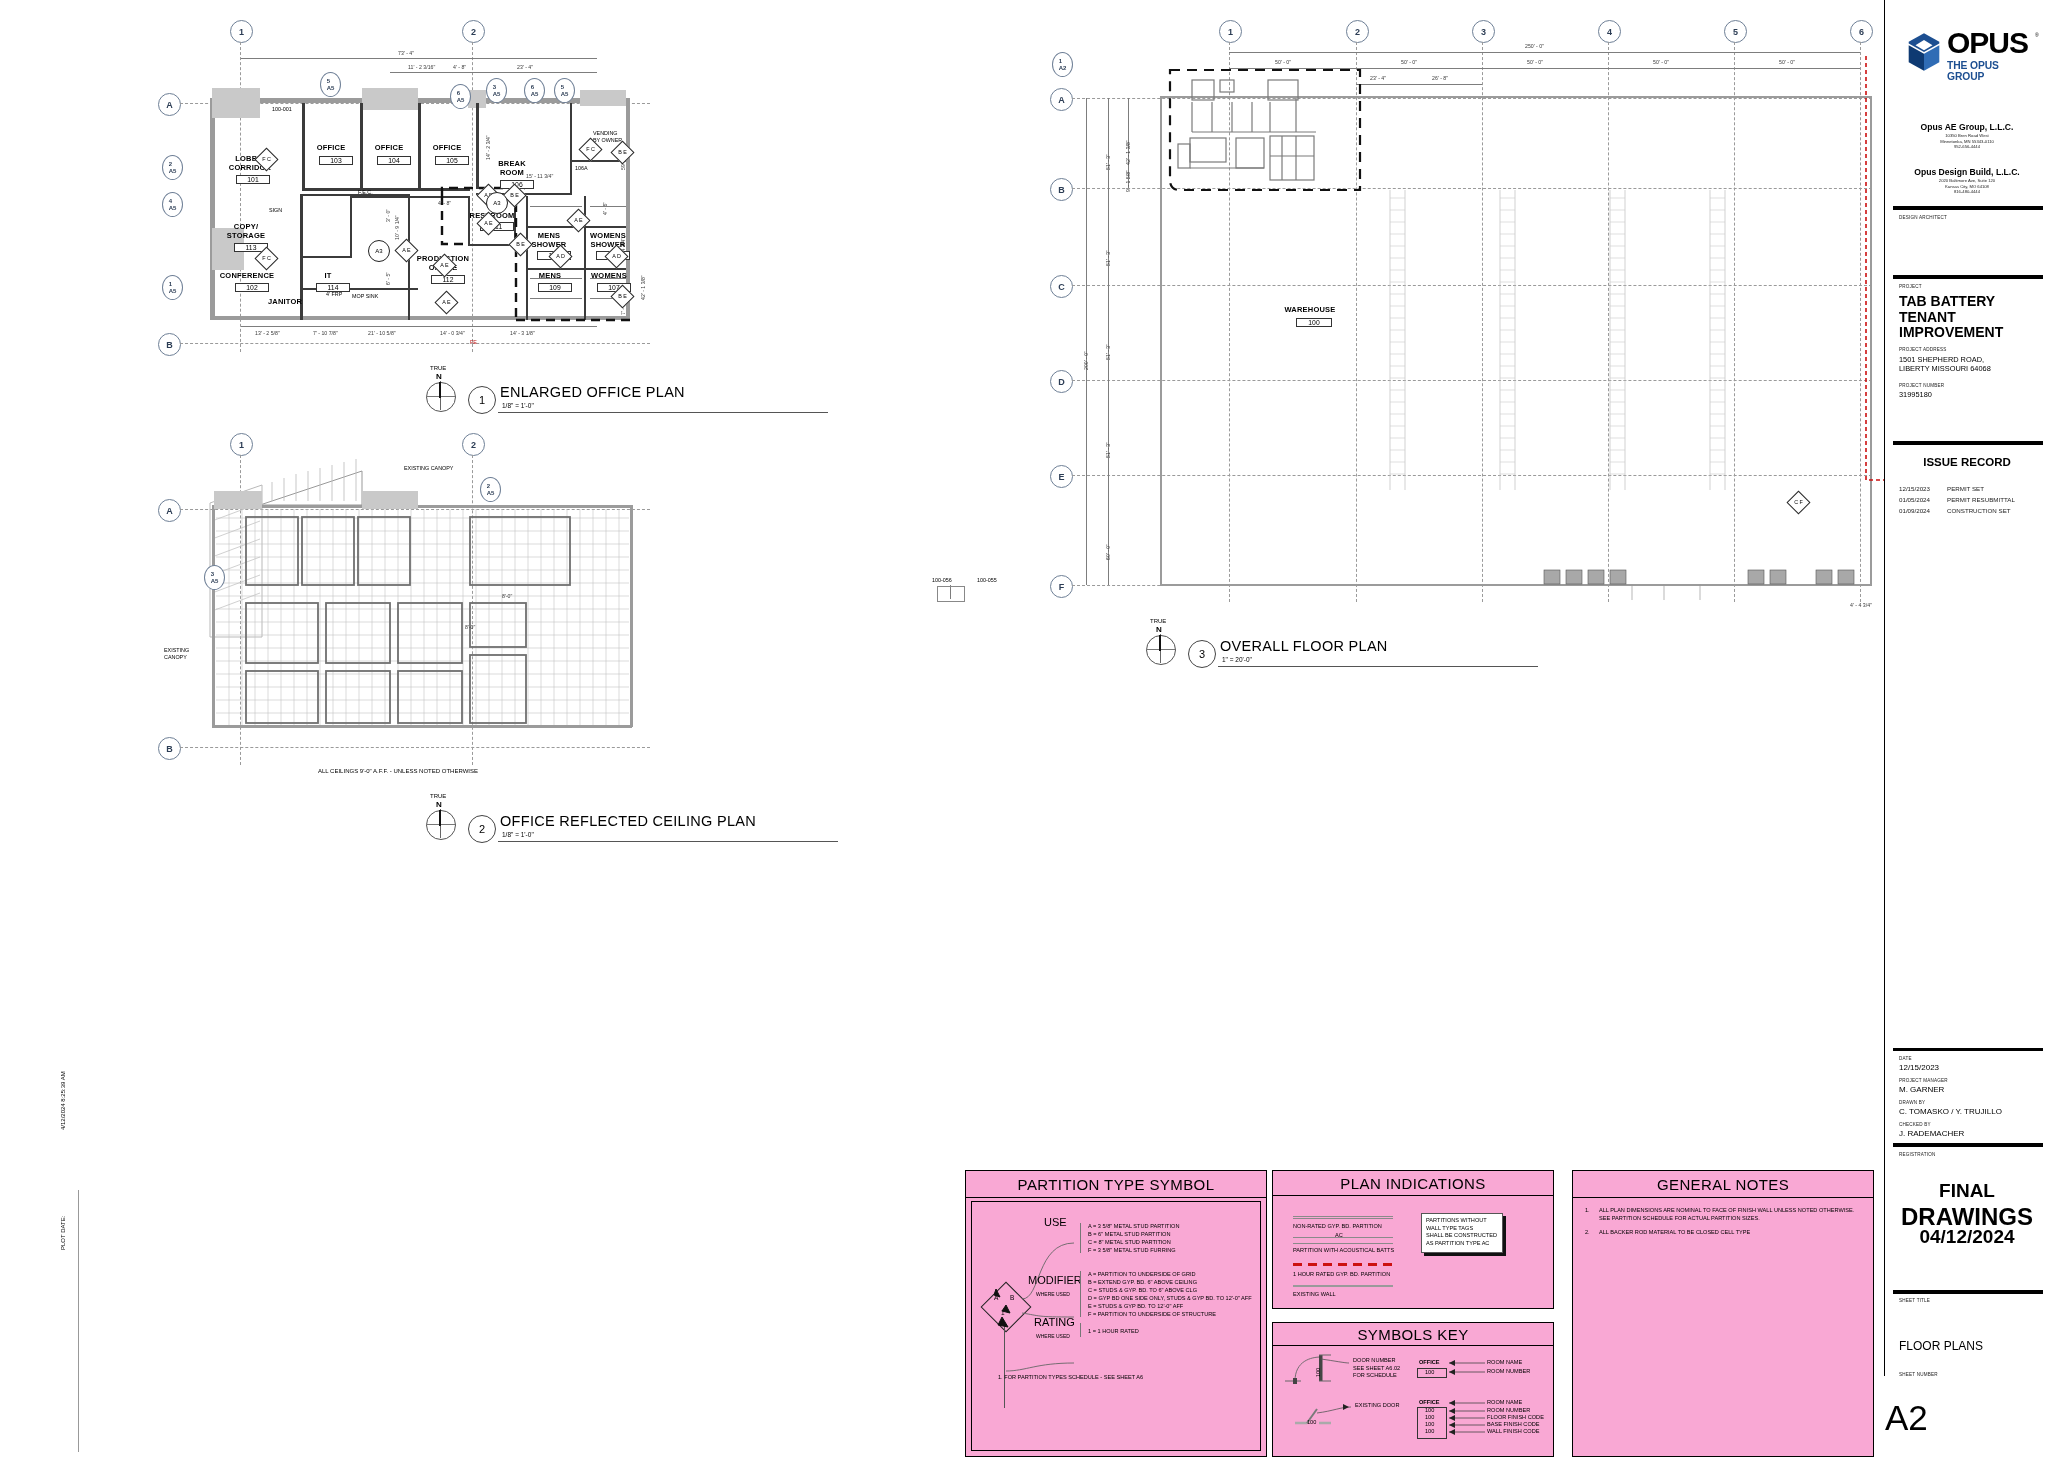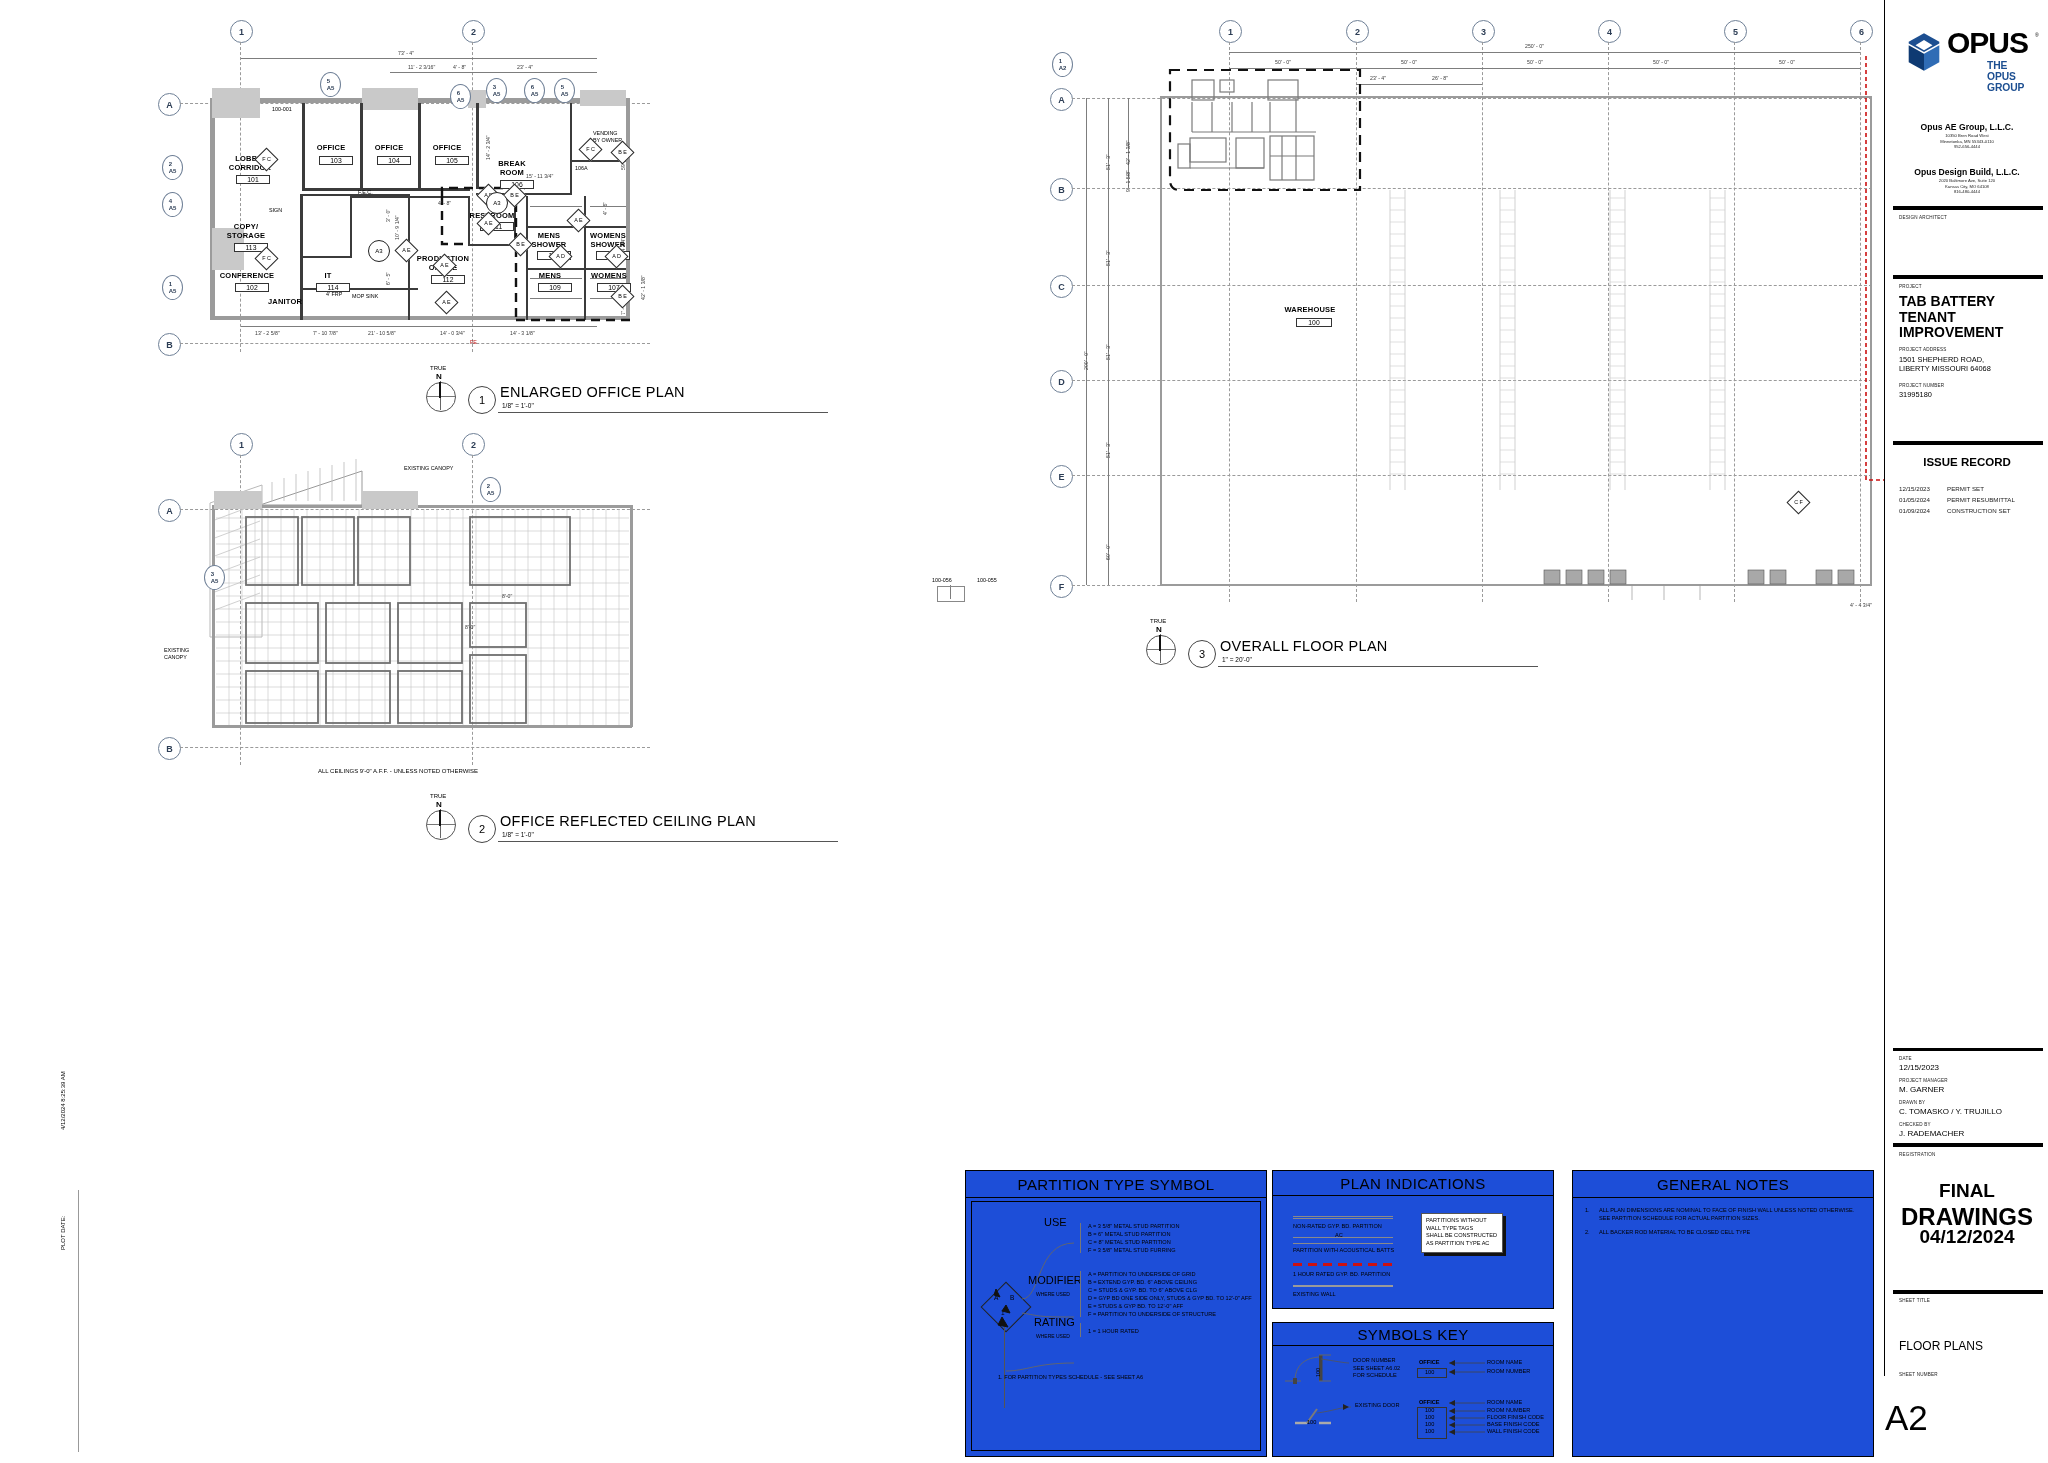--- a/index.html
+++ b/index.html
@@ -44,21 +44,21 @@
   .ptitle .rule{position:absolute;left:30px;top:34px;height:1px;background:#555;}
   .northsym{position:absolute;width:30px;height:30px;}
   .northsym .c{position:absolute;left:0;top:0;width:28px;height:28px;border:1px solid #555;border-radius:50%;}
   .northsym .v{position:absolute;left:13.5px;top:-1px;width:1.4px;height:29px;background:#666;}
   .northsym .vb{position:absolute;left:13px;top:0px;width:2.4px;height:16px;background:#111;}
   .northsym .h{position:absolute;left:0;top:14px;width:29px;height:1px;background:#777;}
   .northsym .t1{position:absolute;left:4px;top:-17px;font-size:6px;}
   .northsym .t2{position:absolute;left:10px;top:-10px;font-size:8px;font-weight:bold;}
 
   
-  .legend{position:absolute;border:1.6px solid #000;background:#1d4ed8;}
+  .legend{position:absolute;border:1.6px solid #000;background:#f9a8d4;}
   .legend .hd{position:absolute;left:0;right:0;top:0;height:26px;
        border-bottom:1.6px solid #000;display:flex;align-items:center;justify-content:center;
        font-size:15px;letter-spacing:.4px;}
   .legend .inner{position:absolute;left:5px;right:5px;top:5px;bottom:5px;border:1px solid #000;}
   .lgtxt{position:absolute;font-size:5.6px;line-height:7.6px;white-space:pre-line;}
   .lgtxt.b{font-weight:bold;}
   .lgrule{position:absolute;height:1px;background:#8a8a8a;}
   .lgrule2{position:absolute;height:2px;background:#9a9a9a;}
   .dashred{position:absolute;height:3px;
     background:repeating-linear-gradient(90deg,#cc1111 0 9px,transparent 9px 15px);}
@@ -76,21 +76,21 @@
   .tbsm{position:absolute;font-size:4.2px;line-height:5.6px;color:#222;}
   .tbctr{position:absolute;text-align:center;}
 
   
   .logo{position:absolute;left:22px;top:30px;width:130px;height:44px;}
   .logo .hex{position:absolute;left:0;top:3px;width:34px;height:38px;}
   .logo .word{position:absolute;left:40px;top:-2px;font-size:30px;font-weight:bold;
               letter-spacing:-1px;line-height:30px;}
   .logo .reg{position:absolute;left:128px;top:2px;font-size:5px;}
   .logo .sub{position:absolute;left:40px;top:30px;font-size:10.3px;font-weight:bold;
-             color:#1d4f91;letter-spacing:-.1px;margin-left:40px;}
+             color:#1d4f91;letter-spacing:-.1px;}
 
   .plotdate{position:absolute;left:60px;top:1250px;font-size:6px;
             transform-origin:0 0;transform:rotate(-90deg);white-space:nowrap;}
   .plotline{position:absolute;left:78px;top:1190px;width:1px;height:262px;background:#999;}
 </style>
 </head>
 <body>
 
 <div class="sheet">
 

